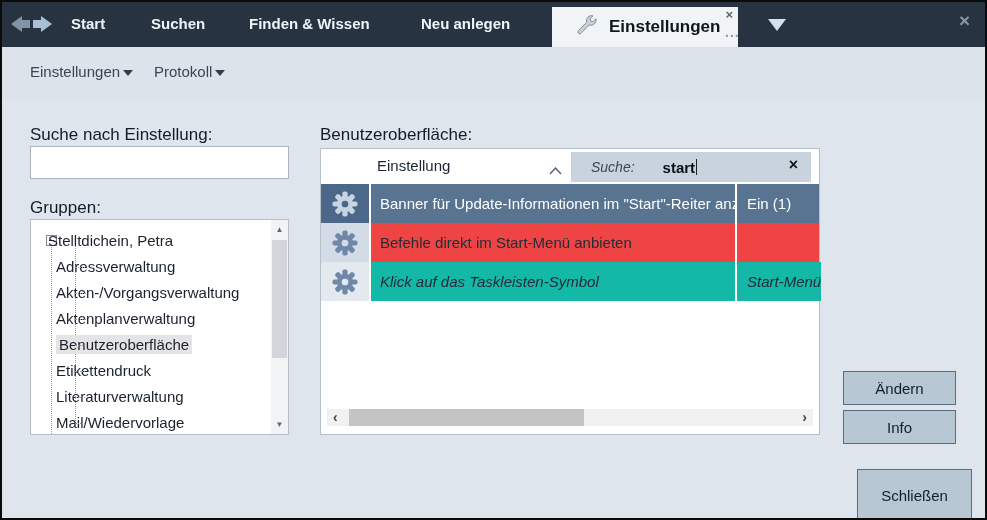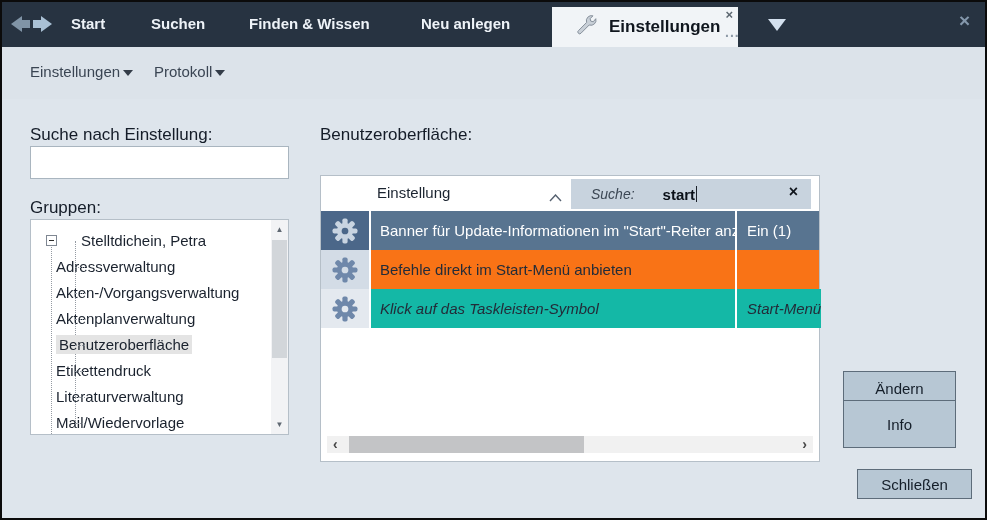--- a/index.html
+++ b/index.html
@@ -35,65 +35,65 @@
   .menu-einstellungen { left:28px; } .menu-protokoll { left:136px;margin-left:16px; }
   .mi-caret { display:inline-block; width:0; height:0; border-left:5px solid transparent; border-right:5px solid transparent; border-top:6px solid #333c48; margin-left:3px; vertical-align:1px; }
   
   .field-label { position:absolute; font-size:17px; color:#141c28; }
   .lbl-search { left:28px; top:123px; } .lbl-groups { left:28px; top:196px; } .lbl-section { left:318px; top:123px; }
   .search-input { position:absolute; left:28px; top:144px; width:259px; height:33px; box-sizing:border-box; background:#fff; border:1px solid #a9b5bf; font-size:15px; padding:0 8px; font-family:inherit; }
   .treebox { position:absolute; left:28px; top:217px; width:259px; height:216px; box-sizing:border-box; background:#fff; border:1px solid #b5bfc8; overflow:hidden; }
   .vline-root  { position:absolute; left:20px; top:27px; bottom:0; border-left:1px dotted #959ba3; }
   .vline-child { position:absolute; left:44px; top:21px; height:182px; border-left:1px dotted #959ba3; }
   .tree-item { position:absolute; left:0; right:17px; height:26px; line-height:26px; font-size:15px; color:#1a222e; white-space:nowrap; cursor:default; }
-  .tree-root { top:8px; padding-left:50px; }
+  .tree-root { top:8px; padding-left:17px; }
   .tree-child { padding-left:25px; }
   .tree-child::before { content:""; position:absolute; left:44px; top:13px; width:10px; border-top:1px dotted #959ba3; }
   .t0{top:34px}.t1{top:60px}.t2{top:86px}.t3{top:112px}.t4{top:138px}.t5{top:164px}.t6{top:190px}
   .tree-item.selected span { background:#e4e4e4; padding:1px 3px; }
   .minus-box { position:absolute; left:15px; top:15px; width:11px; height:11px; box-sizing:border-box; border:1px solid #7f8792; background:#fff; }
   .minus-box::after { content:""; position:absolute; left:2px; top:4px; width:5px; border-top:1px solid #2b2b2b; }
   .tree-scroll { position:absolute; right:0; top:0; width:17px; height:100%; background:#f2f3f5; }
   .ts-up, .ts-down { position:absolute; left:0; width:17px; text-align:center; font-size:8px; color:#5f6872; }
   .ts-up { top:5px; } .ts-down { bottom:5px; }
   .ts-thumb { position:absolute; left:1px; right:1px; top:20px; height:118px; background:#d2d6da; }
   
-  .tablebox { position:absolute; left:318px; top:146px; width:500px; height:287px; box-sizing:border-box; background:#fff; border:1px solid #b5bfc8;margin-top:27px; }
+  .tablebox { position:absolute; left:318px; top:146px; width:500px; height:287px; box-sizing:border-box; background:#fff; border:1px solid #b5bfc8; }
   .thead { position:absolute; left:0; top:0; right:0; height:35px; background:#fff; }
   .th-label { position:absolute; left:56px; top:8px; font-size:15px; color:#1b2430; }
   .sort-caret { position:absolute; left:228px; top:12px; }
   .search-overlay { position:absolute; left:250px; top:3px; width:240px; height:30px; background:#c8d3de; display:flex; align-items:center; }
   .so-label { margin-left:20px; font-style:italic; font-size:14px; color:#3c4754; }
   .so-value { margin-left:28px; font-weight:bold; font-size:15px; color:#0a1018; }
   .so-cursor { display:inline-block; width:1px; height:16px; background:#1c222b; margin-left:1px; vertical-align:-3px; }
   .so-close { position:absolute; right:13px; top:4px; font-size:16px; font-weight:bold; color:#10151c; }
   .tbody { position:absolute; left:0; top:35px; right:0; }
   .trow { display:grid; grid-template-columns:48px 2px 364px 2px 1fr; height:39px; }
   .cell-gear { display:flex; align-items:center; justify-content:center; }
   .cell-sep1 { background:#fff; }
   .cell-sep2 { background:transparent; }
   .cell-text  { display:flex; align-items:center; padding-left:9px;  font-size:15px; color:#232c39; white-space:nowrap; overflow:hidden; }
   .cell-value { display:flex; align-items:center; padding-left:10px; font-size:15px; color:#232c39; white-space:nowrap; }
   .trow.selected .cell-sep2 { background:#fff; }
   .trow.selected .cell-gear { background:#4b6789; --hole:#4b6789; color:#c8d4e1; }
   .trow.selected .cell-text, .trow.selected .cell-value { background:#587490; color:#fff; }
   .trow.r2 .cell-gear { background:#d3dce6; --hole:#d3dce6; color:#6f88aa; }
-  .trow.r2 .cell-text, .trow.r2 .cell-value { background:#f97316; }
+  .trow.r2 .cell-text, .trow.r2 .cell-value { background:#ef4444; }
   .trow.r3 .cell-gear { background:#e4e9ef; --hole:#e4e9ef; color:#6f88aa; }
   .trow.r3 .cell-text, .trow.r3 .cell-value { background:#14b8a6;font-style:italic; }
   .gear-hole { fill:var(--hole,#fff); }
   .hscroll { position:absolute; left:6px; bottom:8px; width:486px; height:17px; background:#f1f1f1; }
   .hs-left, .hs-right { position:absolute; top:0; height:17px; line-height:16px; font-size:14px; font-weight:bold; color:#474747; }
   .hs-left { left:6px; } .hs-right { right:6px; }
   .hs-thumb { position:absolute; left:22px; top:0; width:235px; height:17px; background:#c3c4c6; }
   
   .btn { position:absolute; box-sizing:border-box; background:#b7c7d4; border:1px solid #5d6c7a; font-size:15px; color:#141e29; font-family:inherit; display:flex; align-items:center; justify-content:center; cursor:default; }
   .btn-aendern { left:841px; top:369px; width:113px; height:34px; }
-  .btn-info    { left:841px; top:398px; width:113px; height:48px; }
-  .btn-schliessen { left:855px; top:467px; width:115px; height:30px; }
+  .btn-info    { left:841px; top:408px; width:113px; height:34px; }
+  .btn-schliessen { left:855px; top:467px; width:115px; height:52px; }
 </style>
 </head>
 <body>
 
 <div class="titlebar">
   <div class="nav-arrows">
     <div class="arr arr-left">
         <div class="head"></div>
         <div class="tail"></div>
       </div>

